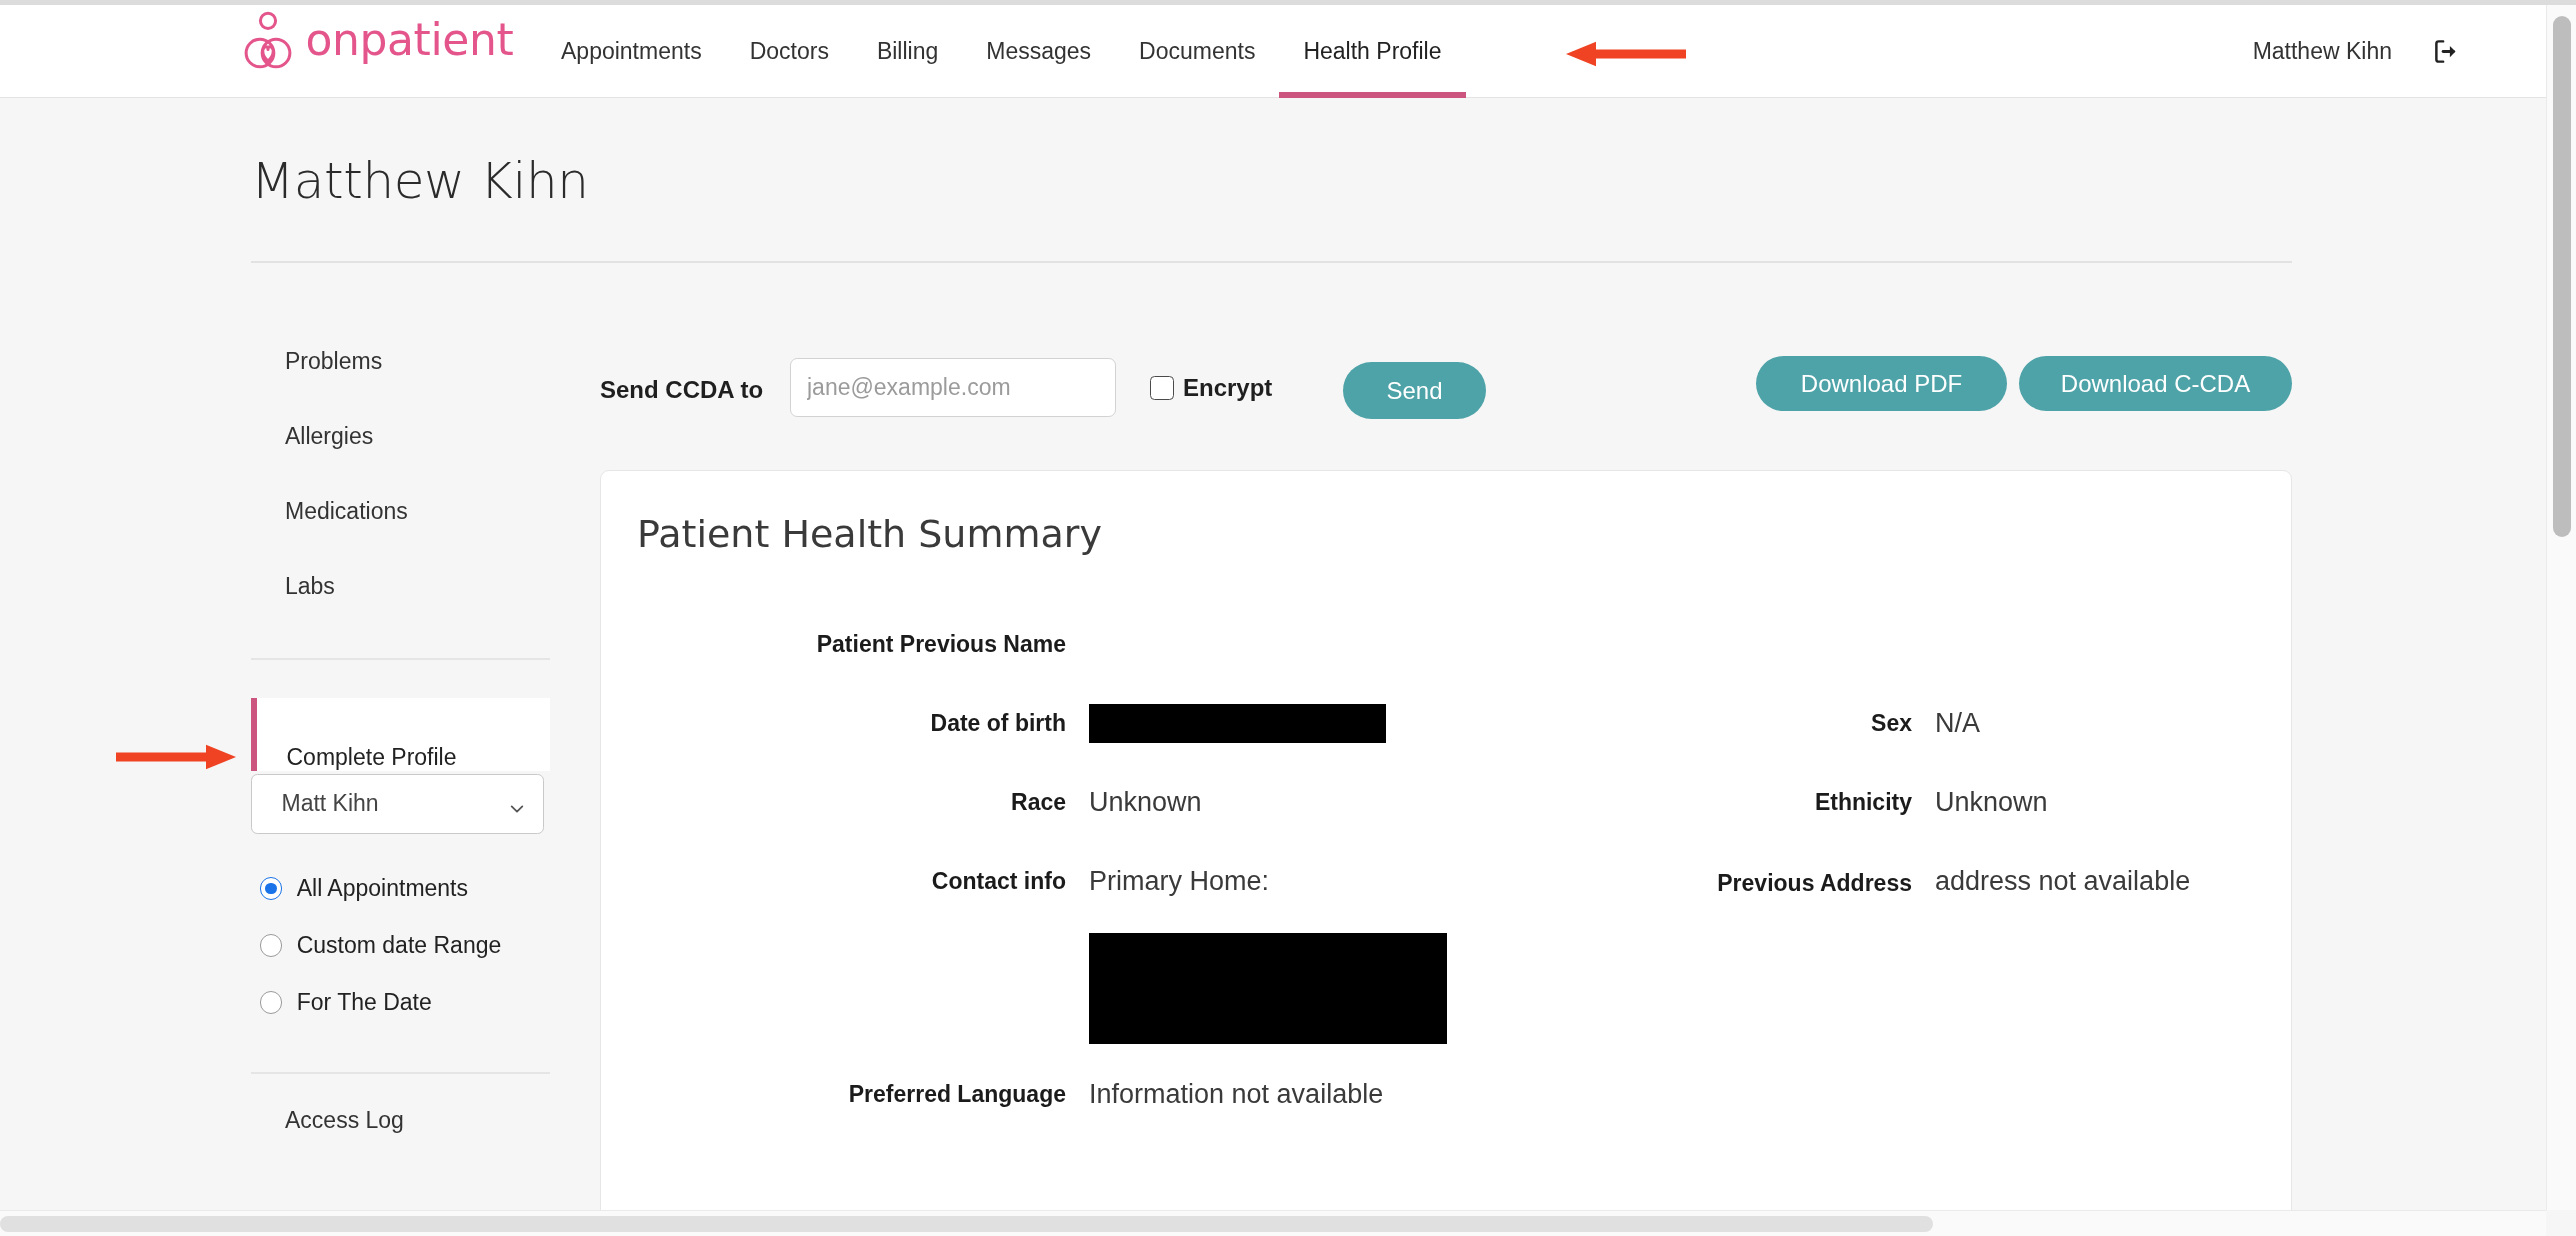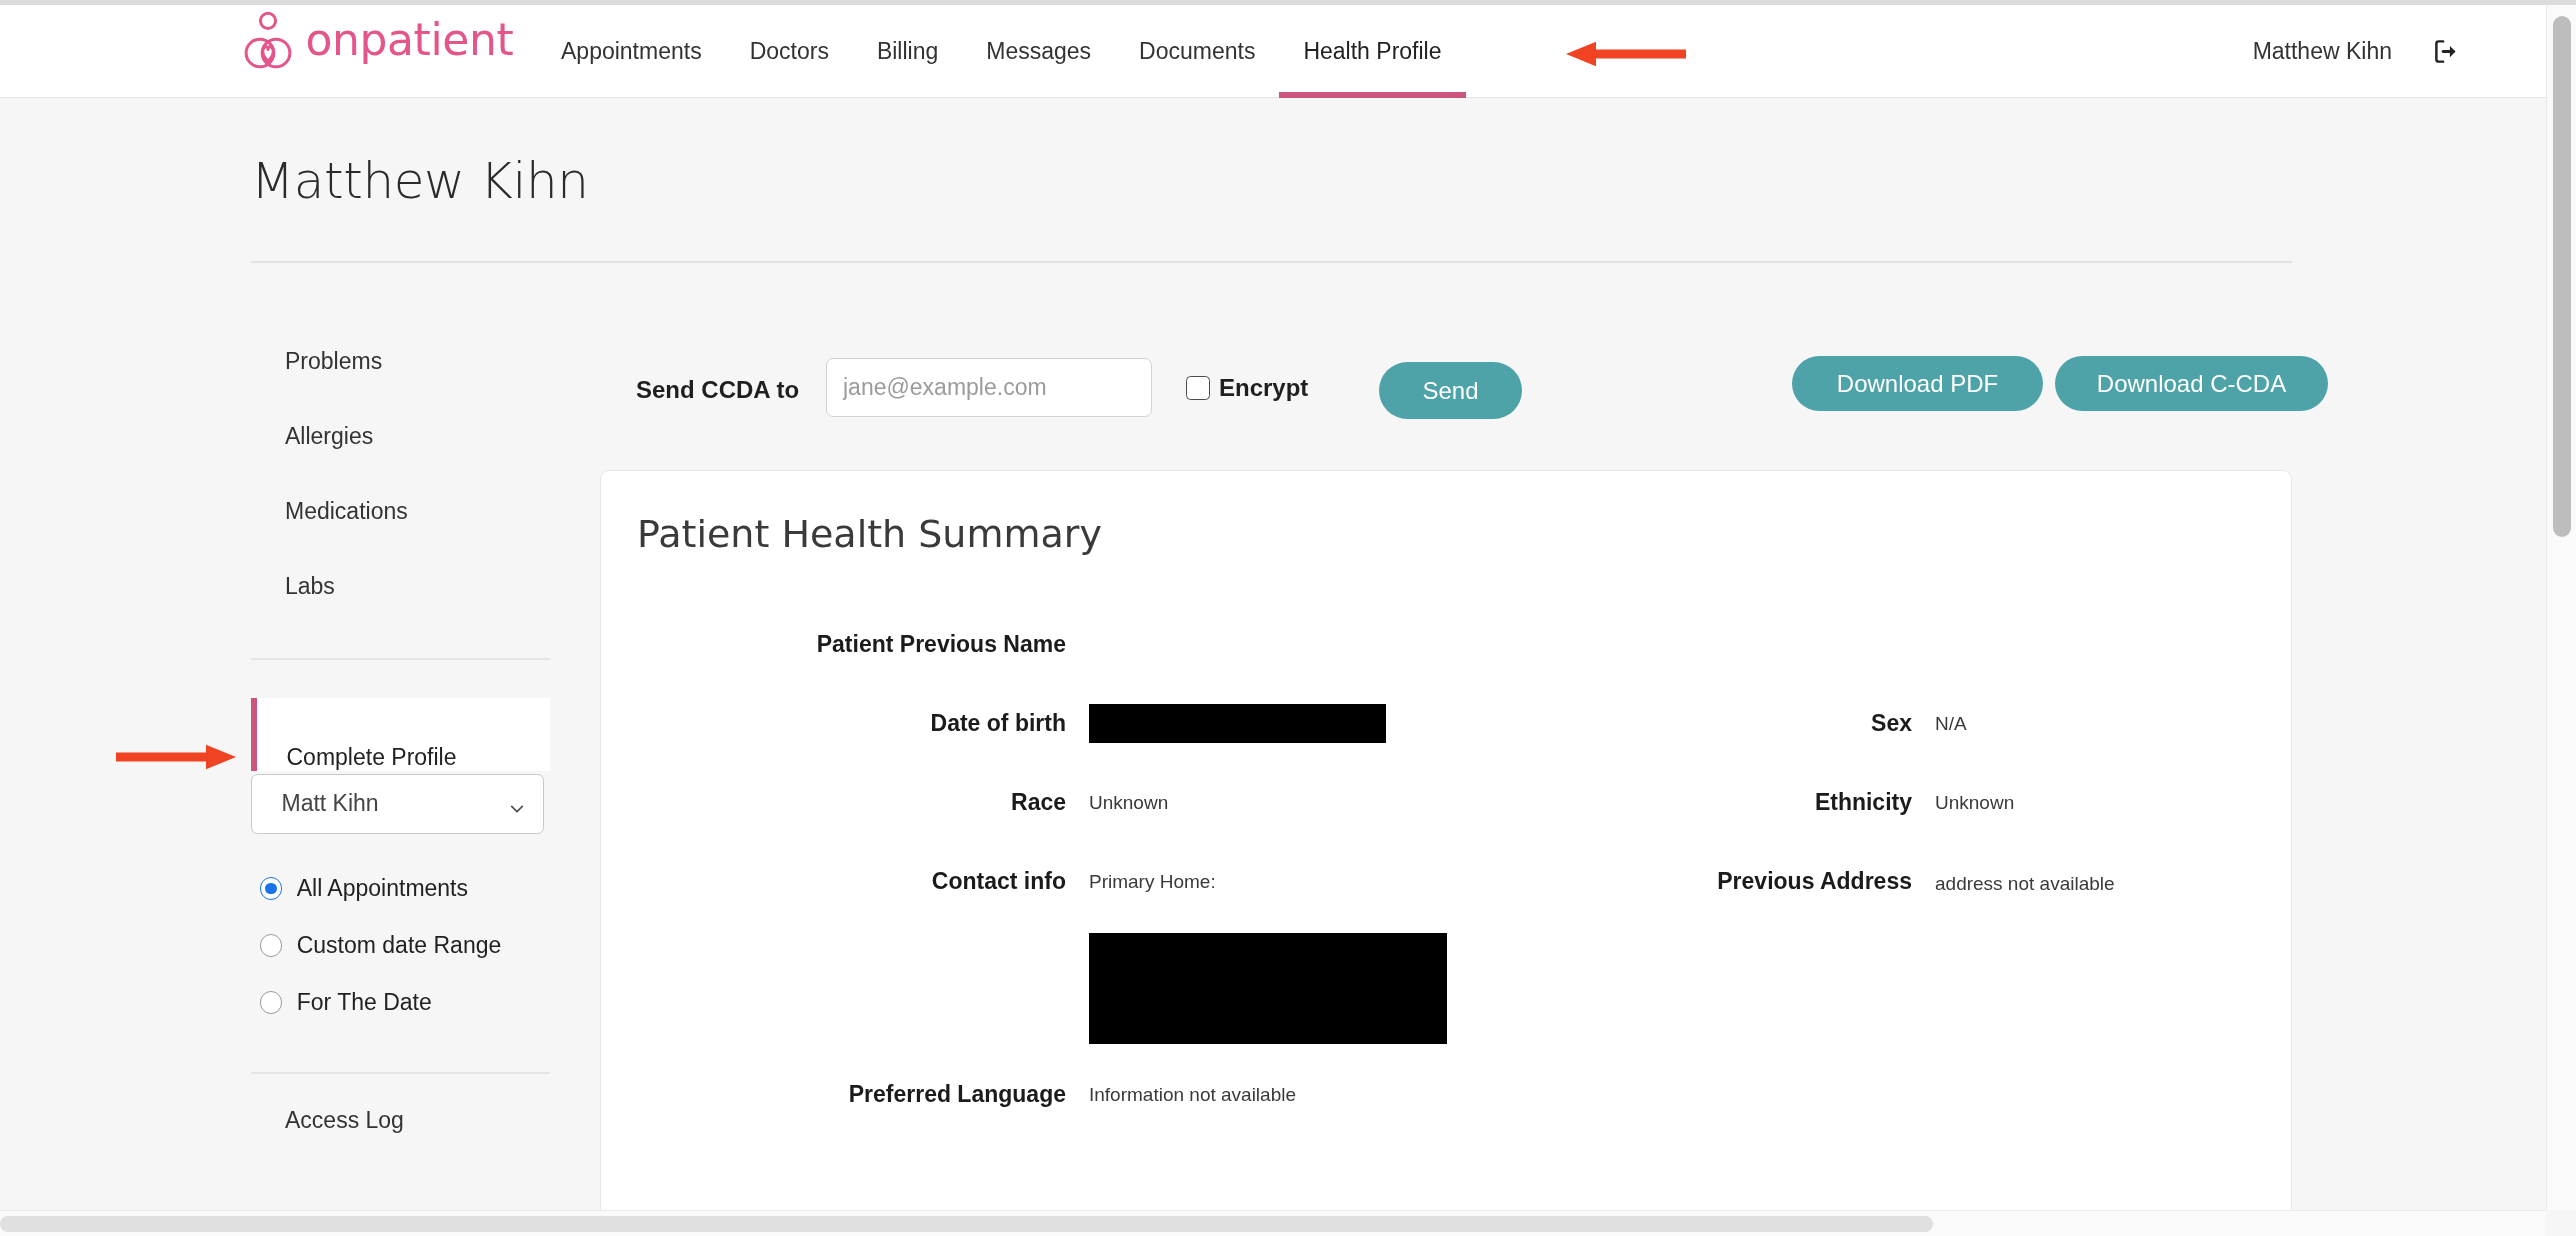--- a/index.html
+++ b/index.html
@@ -237,21 +237,20 @@
     position: absolute;
     left: 600px;
     top: 240px;
     width: 1692px;
   }
 
   
   .toolbar {
     position: relative;
     height: 97px;
-    margin-left: 36px;
   }
   .ccda-label {
     position: absolute;
     left: 0; top: 38px;
     font-size: 24px;
     font-weight: bold;
     color: #1f1f1f;
     white-space: nowrap;
   }
   .ccda-input {
@@ -348,21 +347,21 @@
     width: 488px;
     text-align: right;
     font-size: 23px;
     font-weight: bold;
     color: #1b1b1b;
     padding-right: 23px;
     flex: none;
     white-space: nowrap;
   }
   .svalue {
-    font-size: 19px;
+    font-size: 27px;
     color: #3a3a3a;
     white-space: nowrap;
   }
   .redact {
     background: #000000;
     display: inline-block;
   }
 </style>
 </head>
 <body>

